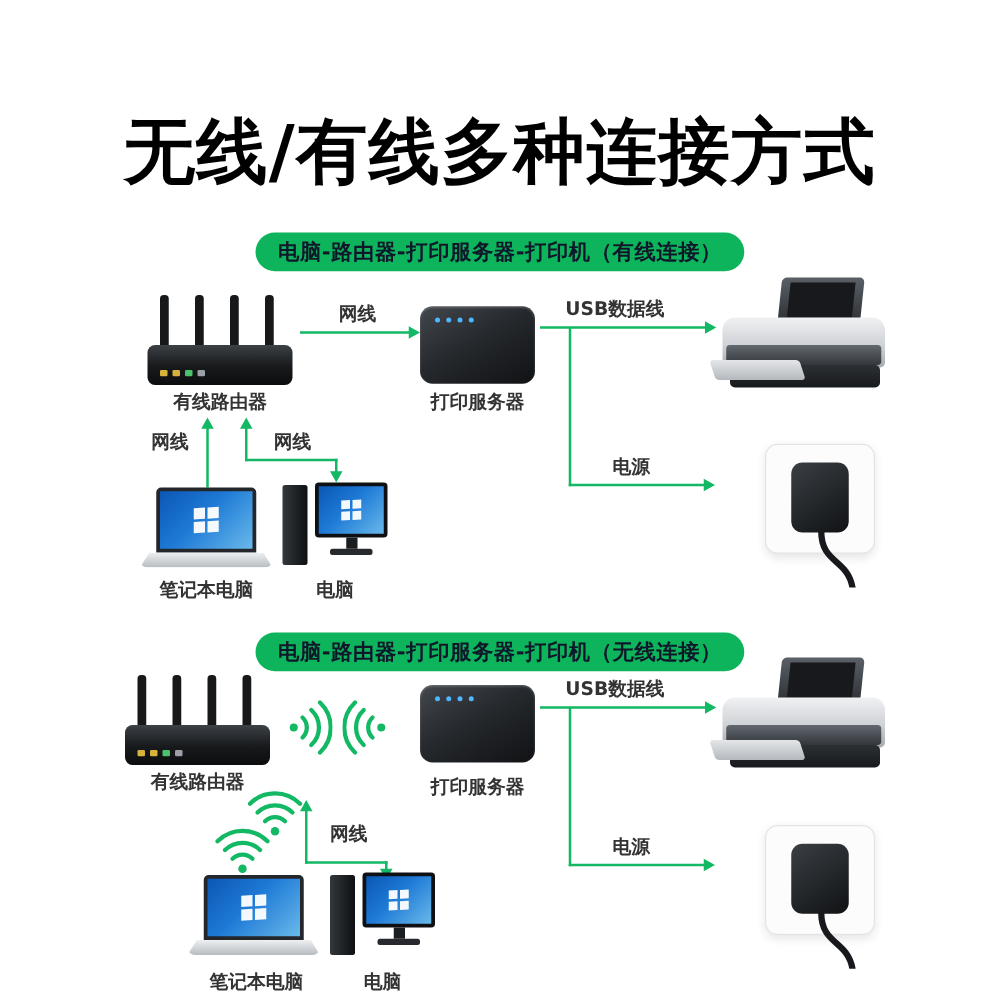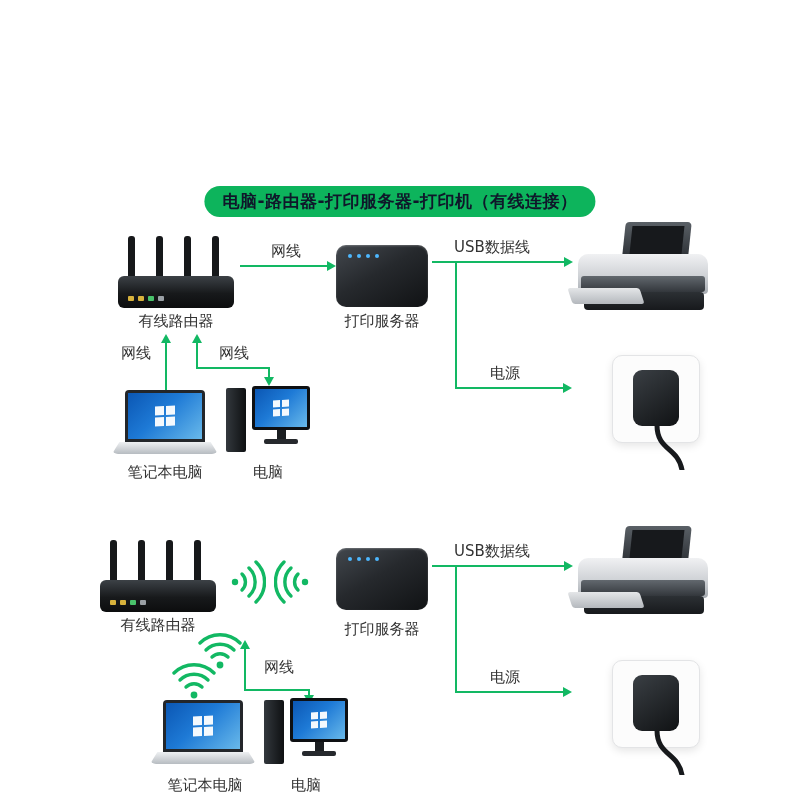--- a/index.html
+++ b/index.html
@@ -13,21 +13,21 @@
   .canvas{position:relative;width:800px;height:800px;margin:0 auto;background:#fff;
           font-family:"DejaVu Sans","Liberation Sans",sans-serif;overflow:hidden;}
 
   .title{position:absolute;top:84px;left:0;width:100%;margin:0;text-align:center;
          font-size:57px;font-weight:800;color:var(--title);letter-spacing:1px;}
 
   .badge{position:absolute;left:50%;transform:translateX(-50%);background:var(--badge);
          color:#0f172a;font-size:17px;font-weight:700;padding:4px 18px;border-radius:17px;
          white-space:nowrap;letter-spacing:.5px;}
 
-  .lbl{position:absolute;text-align:center;font-size:15px;font-weight:400;
+  .lbl{position:absolute;text-align:center;font-size:15px;font-weight:700;
        color:var(--label_text);line-height:1.2;}
 
   
   .hl{position:absolute;height:2px;background:var(--accent);}
   .vl{position:absolute;width:2px;background:var(--accent);}
   .arr{position:absolute;width:0;height:0;}
   .arr-r{border-top:5px solid transparent;border-bottom:5px solid transparent;border-left:9px solid var(--accent);}
   .arr-u{border-left:5px solid transparent;border-right:5px solid transparent;border-bottom:9px solid var(--accent);}
   .arr-d{border-left:5px solid transparent;border-right:5px solid transparent;border-top:9px solid var(--accent);}
 
@@ -95,20 +95,21 @@
 
   
   .wifi,.waves{position:absolute;color:var(--accent);}
   .waves.flip{transform:scaleX(-1);}
 </style>
 </head>
 <body>
 
 <div class="canvas">
 
+  <h1 class="title">无线/有线多种连接方式</h1>
 
   <div class="badge" style="top:186px">电脑-路由器-打印服务器-打印机（有线连接）</div>
 
   <div class="router" style="left:118px;top:236px">
     <i class="ant" style="left:10px"></i>
     <i class="ant" style="left:38px"></i>
     <i class="ant" style="left:66px"></i>
     <i class="ant" style="left:94px"></i>
     <div class="rbody">
       <span class="rports">
@@ -197,20 +198,21 @@
             <i></i>
             <i></i>
           </span>
       </div>
     </div>
     <div class="dk-stand"></div>
     <div class="dk-base"></div>
   </div>
   <div class="lbl" style="left:226px;top:463px;width:84px">电脑</div>
 
+  <div class="badge" style="top:506px">电脑-路由器-打印服务器-打印机（无线连接）</div>
 
   <div class="router" style="left:100px;top:540px">
     <i class="ant" style="left:10px"></i>
     <i class="ant" style="left:38px"></i>
     <i class="ant" style="left:66px"></i>
     <i class="ant" style="left:94px"></i>
     <div class="rbody">
       <span class="rports">
         <i class="rport y"></i>
         <i class="rport y"></i>

